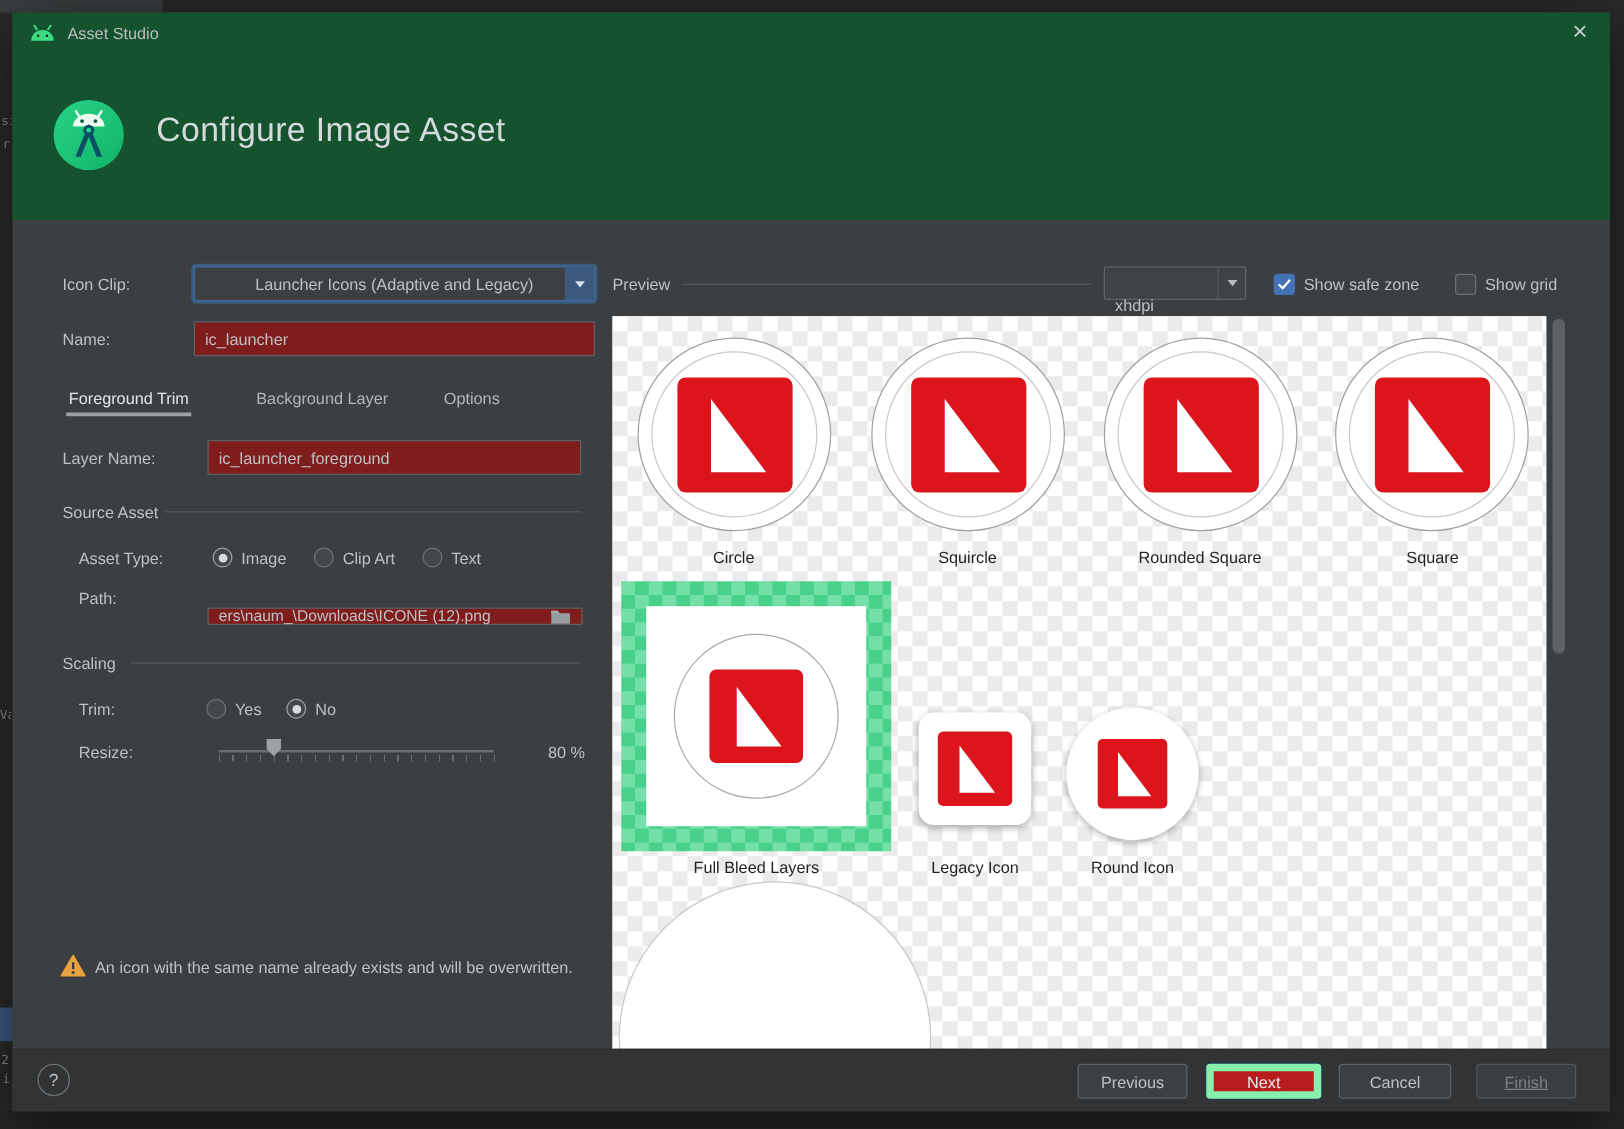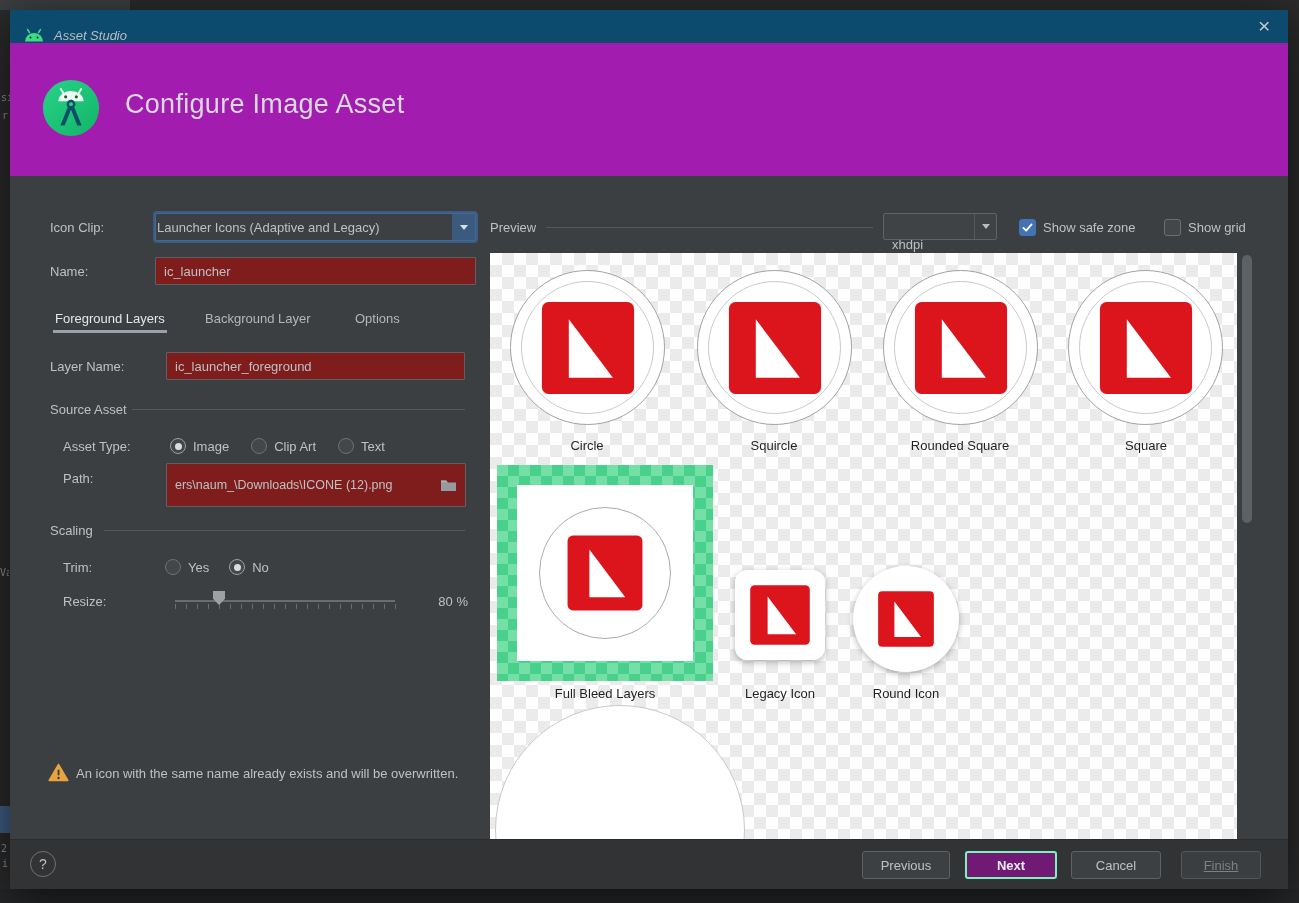--- a/index.html
+++ b/index.html
@@ -9,37 +9,37 @@
 
   
   .ide-toptab{position:absolute;left:0;top:0;width:130px;height:10px;background:#3c3f41;}
   .edge-frag{position:absolute;width:9px;overflow:hidden;color:#8f9396;font:10px "DejaVu Sans Mono",monospace;}
   .ide-blue{position:absolute;left:0;top:806px;width:11px;height:27px;background:#3f6087;}
   .ide-bottom{position:absolute;left:0;top:889px;width:1299px;height:14px;background:#252729;}
 
   
   .dialog{position:absolute;left:10px;top:10px;width:1278px;height:879px;background:#3c3f41;
           box-shadow:0 10px 45px rgba(0,0,0,.65);}
-  .titlebar{position:absolute;left:0;top:0;width:100%;height:33px;background:#0c4a6e;display:flex;align-items:flex-end;font-style:italic;}
+  .titlebar{position:absolute;left:0;top:0;width:100%;height:33px;background:#14532d;display:flex;align-items:center;}
   .titlebar-icon{margin-left:13px;width:22px;height:15px;}
   .titlebar-title{color:#b9bdc0;font-size:13px;margin-left:9px;}
   .close-btn{position:absolute;right:18px;top:3px;color:#c8cbcd;font-size:21px;line-height:26px;cursor:default;}
 
-  .header{position:absolute;left:0;top:33px;width:100%;height:133px;background:#a21caf;}
+  .header{position:absolute;left:0;top:33px;width:100%;height:133px;background:#14532d;}
   .logo{position:absolute;left:30px;top:34px;width:62px;height:62px;}
   .dlg-title{position:absolute;left:115px;top:46px;font-size:27px;font-weight:400;color:#d6dadd;letter-spacing:.3px;}
 
   .lbl{color:#bdc1c4;font-size:13px;display:flex;align-items:center;}
   .field{background:#7f1d1d;border:1px solid #5e6164;color:#bdc1c4;font-size:13px;display:flex;
          align-items:center;padding:0 8px;box-sizing:border-box;border-radius:1px;}
 
   
   .combo-focus{background:#3c4042;border:1px solid #416a99;box-shadow:0 0 0 2px rgba(58,118,187,.55);
                border-radius:2px;color:#bdc1c4;font-size:13px;display:flex;align-items:center;box-sizing:border-box;}
-  .combo-focus .txt{flex:1;padding-left:1px;}
+  .combo-focus .txt{flex:1;padding-left:23px;text-align:center;}
   .combo-arrow-blue{width:23px;height:100%;background:#3b5a7d;display:flex;align-items:center;justify-content:center;}
   .combo{background:#3f4345;border:1px solid #5f6366;border-radius:2px;color:#bdc1c4;font-size:13px;
          display:flex;align-items:center;box-sizing:border-box;}
   .combo .txt{flex:1;padding-left:8px;margin-top:36px;}
   .combo-arrow{width:21px;height:100%;border-left:1px solid #55595b;display:flex;align-items:center;justify-content:center;}
   .chev{width:0;height:0;border-left:4px solid transparent;border-right:4px solid transparent;border-top:5px solid #b9bdbf;}
   .chev.lt{border-top-color:#d4e2f0;}
 
   
   .tab{position:absolute;top:293px;height:30px;display:flex;align-items:center;color:#b3b7ba;font-size:13px;cursor:default;}
@@ -84,21 +84,21 @@
     display:flex;align-items:center;justify-content:center;}
   .blob{position:absolute;border-radius:50%;background:#fff;border:1px solid #c7c9ca;box-sizing:border-box;}
   .scroll-thumb{position:absolute;width:10px;background:#5d6163;border-radius:5px;}
 
   
   .footer{position:absolute;left:0;top:829px;width:100%;height:50px;background:#313335;border-top:1px solid #292b2d;box-sizing:border-box;}
   .help-btn{position:absolute;left:20px;top:11px;width:26px;height:26px;border-radius:50%;border:1px solid #6e7274;
     color:#bdc1c4;font-size:14px;display:flex;align-items:center;justify-content:center;box-sizing:border-box;}
   .btn{position:absolute;top:11px;height:28px;border-radius:3px;background:#3c4043;border:1px solid #5e6265;
     color:#bdc1c4;font-size:13px;display:flex;align-items:center;justify-content:center;box-sizing:border-box;cursor:default;}
-  .btn.primary{background:#701a75;border:2px solid #86efac;color:#e6ecf2;box-shadow:0 0 0 1px #233a52;font-weight:bold;}
+  .btn.primary{background:#b91c1c;border:6px solid #86efac;color:#e6ecf2;box-shadow:0 0 0 1px #233a52;}
   .btn.disabled{color:#7d8184;border-color:#53575a;background:#3a3e40;text-decoration:underline;}
 </style>
 </head>
 <body>
 
 <div class="screen">
 
   <div class="ide-toptab"></div>
   <div class="edge-frag" style="left:1px;top:92px">si</div>
   <div class="edge-frag" style="left:2px;top:110px">r</div>
@@ -150,21 +150,21 @@
           <span class="chev lt"></span>
         </span>
     </div>
 
     <div class="lbl abs" style="left:40px;top:247px;height:28px">Name:</div>
     <div class="field abs" style="left:145px;top:247px;width:321px;height:28px">
       <span>ic_launcher</span>
     </div>
 
     <div class="tab active" style="left:45px">
-      <span>Foreground Layers</span>
+      <span>Foreground Trim</span>
     </div>
     <div class="tab" style="left:195px">
       <span>Background Layer</span>
     </div>
     <div class="tab" style="left:345px">
       <span>Options</span>
     </div>
 
     <div class="lbl abs" style="left:40px;top:342px;height:28px">Layer Name:</div>
     <div class="field abs" style="left:156px;top:342px;width:299px;height:28px">
@@ -184,21 +184,21 @@
         <span class="radio"></span>
         <span class="lbl">Clip Art</span>
       </div>
       <div class="opt">
         <span class="radio"></span>
         <span class="lbl">Text</span>
       </div>
     </div>
 
     <div class="lbl abs" style="left:53px;top:455px;height:27px">Path:</div>
-    <div class="field abs" style="left:156px;top:453px;width:300px;height:44px;padding-right:8px">
+    <div class="field abs" style="left:156px;top:476px;width:300px;height:14px;padding-right:8px">
       <span style="flex:1;overflow:hidden;white-space:nowrap;font-size:12.5px">ers\naum_\Downloads\ICONE (12).png</span>
       <svg width="17" height="14" viewBox="0 0 17 14">
         <path d="M1 2.5 h5.2 l1.6 2 H16 v8.5 H1 z" fill="#959b9f"></path>
         <path d="M1 2.5 h5.2 l1.6 2 H1 z" fill="#a8adb1"></path>
       </svg>
     </div>
 
     <div class="lbl abs" style="left:40px;top:511px;height:18px">Scaling</div>
     <div class="section-line" style="left:94px;top:520px;width:361px"></div>
 

